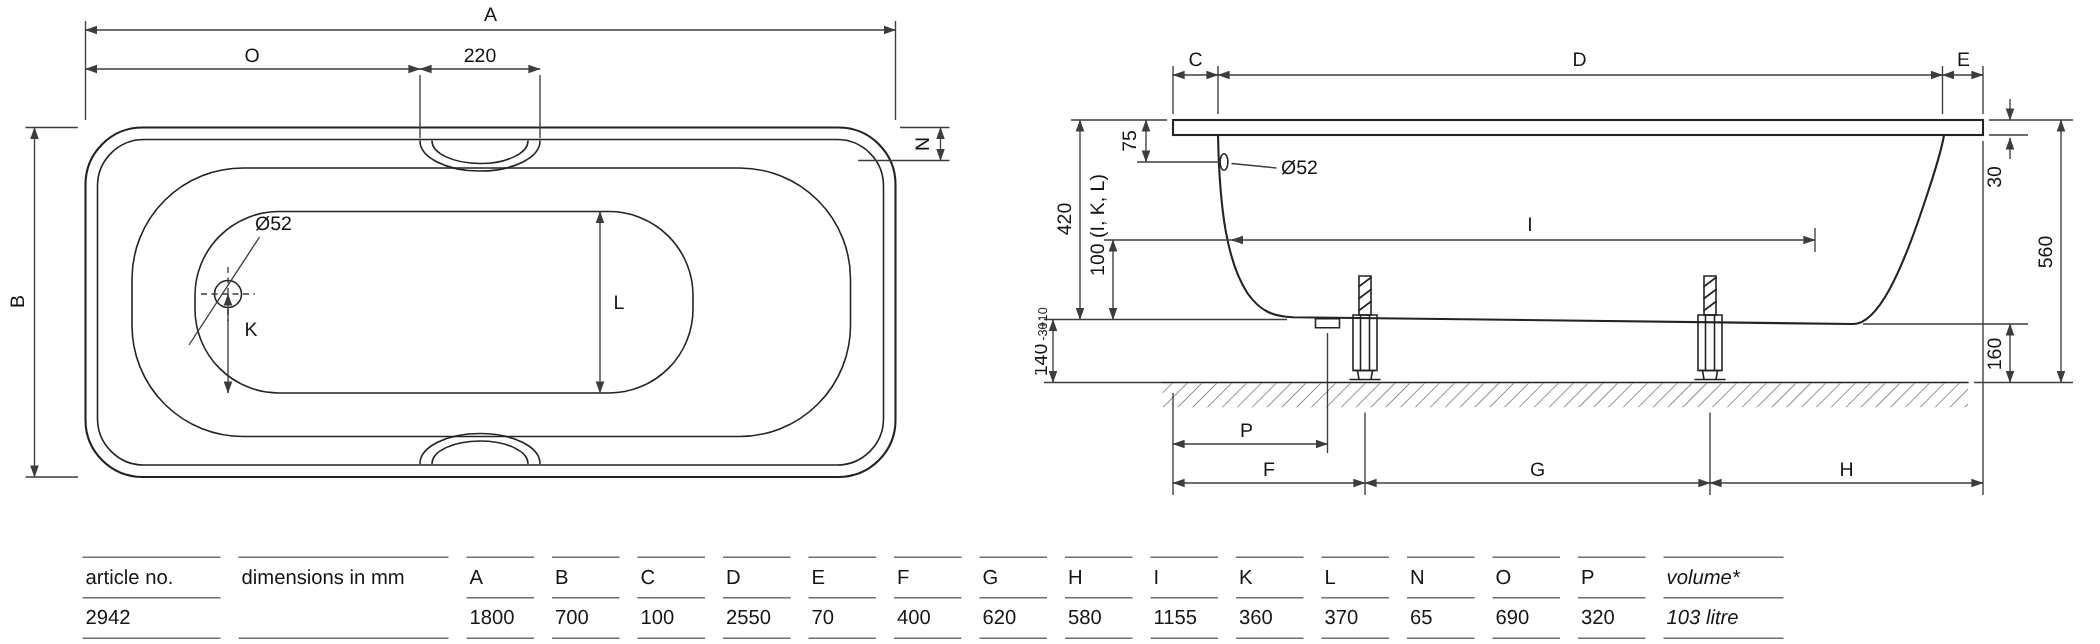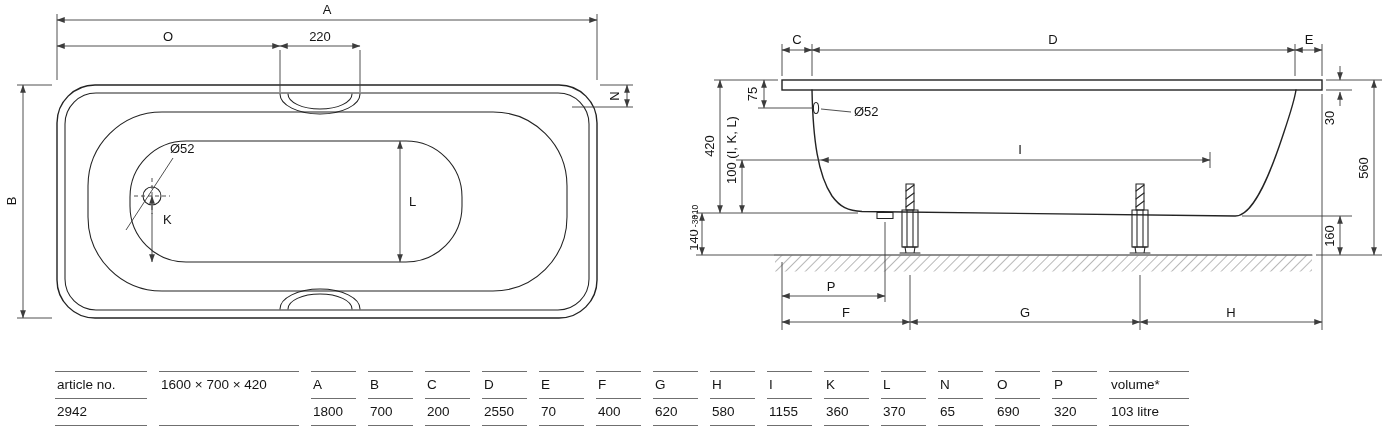--- a/index.html
+++ b/index.html
@@ -15,21 +15,21 @@
   .obj{stroke:#232323;stroke-width:1.4;fill:none;stroke-linecap:round;}
   .obj2{stroke:#232323;stroke-width:1.05;fill:none;stroke-linecap:round;}
   .dims{stroke:#3c3c3c;stroke-width:0.9;fill:none;}
   .dimtable{position:absolute;left:55px;top:371px;display:flex;gap:12px;}
   .tcol{display:flex;flex-direction:column;border-bottom:1px solid #6f6f6f;}
   .cell{border-top:1px solid #6f6f6f;font-size:13.5px;line-height:16px;
         padding:5px 4px 5px 2px;white-space:nowrap;}
   .w-art{width:92px;}
   .w-dim{width:140px;}
   .w-s{width:45px;}
-  .w-vol{width:80px;}
+  .w-vol{width:80px;font-style:italic;}
 </style>
 </head>
 <body>
 
 <svg id="topview" class="view" width="660" height="355" viewBox="0 0 660 355">
   <defs>
     <marker id="arT" viewBox="0 0 10 10" refX="8.6" refY="5" markerWidth="10" markerHeight="10" orient="auto-start-reverse">
       <path d="M0,1.8 L9,5 L0,8.2 Z" fill="#3c3c3c"></path>
     </marker>
   </defs>
@@ -165,33 +165,33 @@
   <text x="335" y="317" text-anchor="middle">G</text>
   <text x="541" y="317" text-anchor="middle">H</text>
 </svg>
 
 <div class="dimtable">
   <div class="tcol w-art">
     <div class="cell">article no.</div>
     <div class="cell">2942</div>
   </div>
   <div class="tcol w-dim">
-    <div class="cell">1600 × 700 × 420</div>
+    <div class="cell">dimensions in mm</div>
   </div>
   <div class="tcol w-s">
     <div class="cell">A</div>
     <div class="cell">1800</div>
   </div>
   <div class="tcol w-s">
     <div class="cell">B</div>
     <div class="cell">700</div>
   </div>
   <div class="tcol w-s">
     <div class="cell">C</div>
-    <div class="cell">200</div>
+    <div class="cell">100</div>
   </div>
   <div class="tcol w-s">
     <div class="cell">D</div>
     <div class="cell">2550</div>
   </div>
   <div class="tcol w-s">
     <div class="cell">E</div>
     <div class="cell">70</div>
   </div>
   <div class="tcol w-s">

